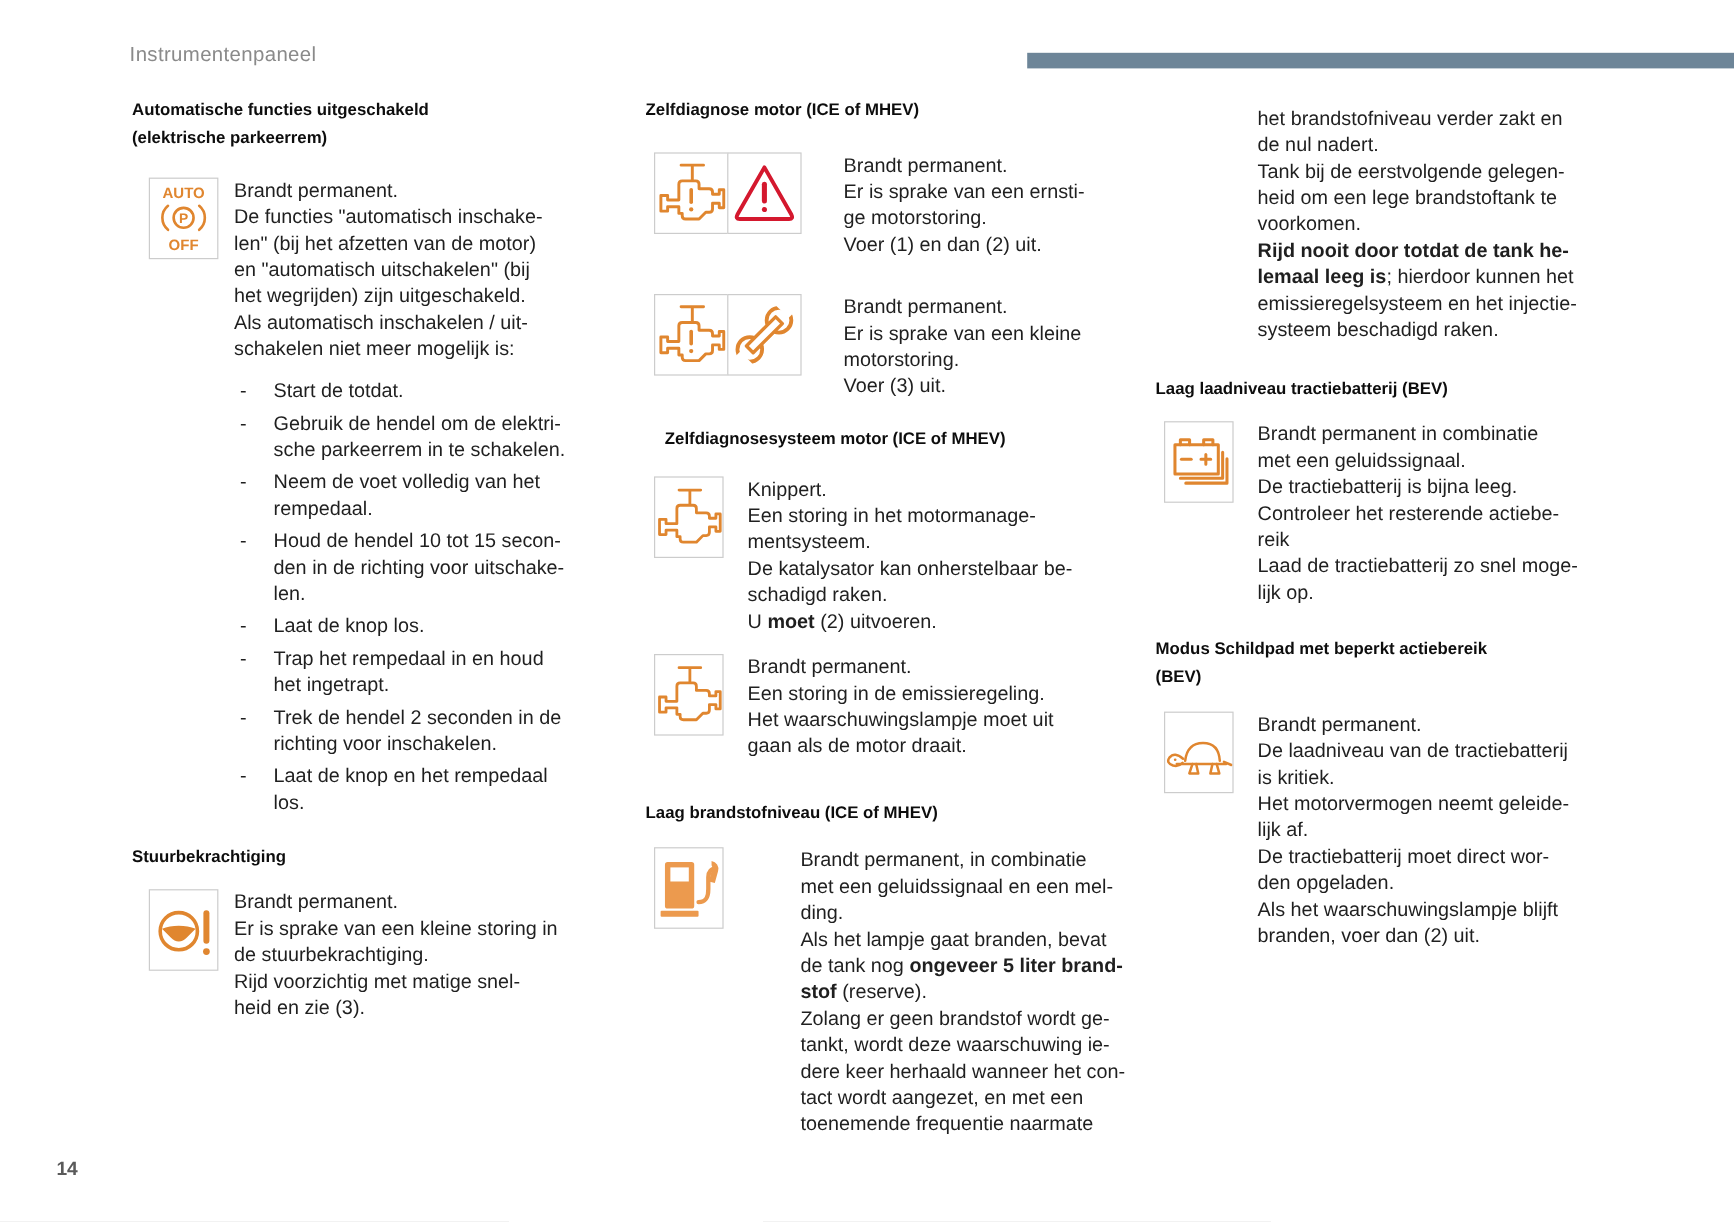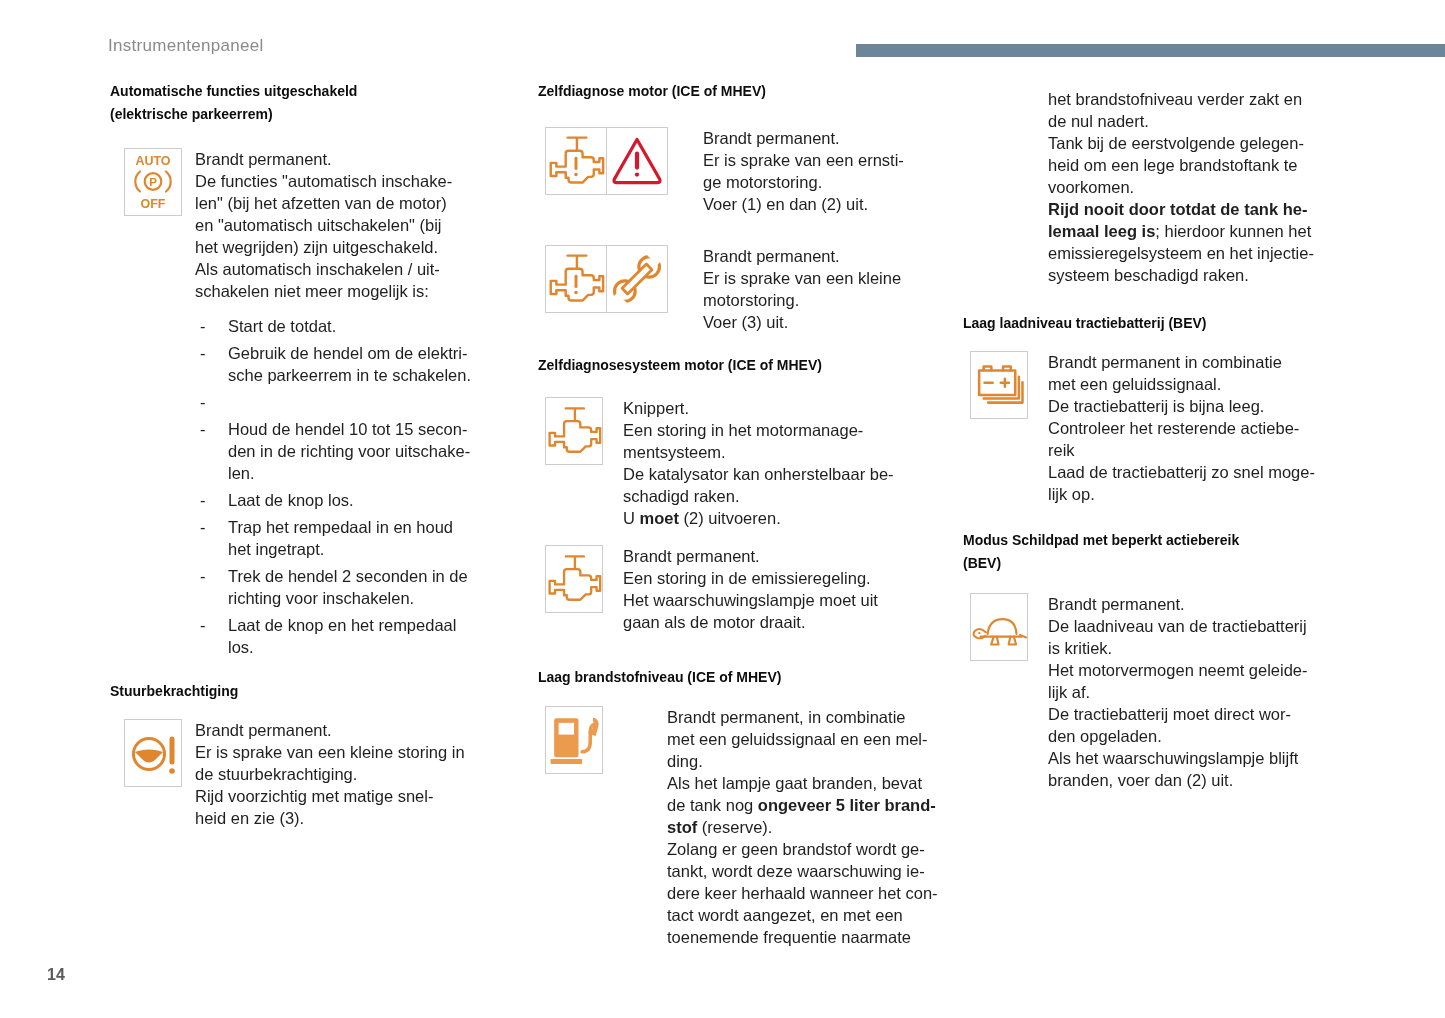--- a/index.html
+++ b/index.html
@@ -21,21 +21,21 @@
   .icon-pair{flex:0 0 auto;display:flex;}
   .icon-pair .icon-box{width:62px;}
   .icon-pair .icon-box + .icon-box{margin-left:-1px;}
   .ml14{margin-left:14px;margin-right:13px;}
   .ml7{margin-left:7px;margin-right:20px;}
   .ml7p{margin-left:7px;margin-right:35px;}
   .bullets{margin:13px 0 0 90px;}
   .bullet{display:flex;margin-bottom:5px;font-size:16.5px;line-height:22px;}
   .bullet .dash{flex:0 0 28px;}
   .bullet .btext{white-space:pre-line;}.mt16{margin-top:16px;}.mt17{margin-top:17px;gap:44px;}.mt18{margin-top:18px;}
-  .mt20{margin-top:20px;}.mt21{margin-top:21px;}.mt22{margin-top:22px;}.mt24{margin-top:24px;}
+  .mt20{margin-top:20px;}.mt21{margin-top:21px;margin-left:16px;}.mt22{margin-top:22px;}.mt24{margin-top:24px;}
   .mt26{margin-top:26px;}.mt30{margin-top:30px;}.mt33{margin-top:33px;}
   .indent85{margin-left:85px;}
   svg{display:block;}
   svg text{font-family:"Liberation Sans","DejaVu Sans",sans-serif;}
 </style>
 </head>
 <body>
 
 <div class="page">
 
@@ -71,20 +71,22 @@
           <span class="dash">-</span>
           <span class="btext">Start de totdat.</span>
         </div>
       <div class="bullet">
           <span class="dash">-</span>
           <span class="btext">Gebruik de hendel om de elektri-
 sche parkeerrem in te schakelen.</span>
         </div>
       <div class="bullet">
           <span class="dash">-</span>
+          <span class="btext">Neem de voet volledig van het
+rempedaal.</span>
         </div>
       <div class="bullet">
           <span class="dash">-</span>
           <span class="btext">Houd de hendel 10 tot 15 secon-
 den in de richting voor uitschake-
 len.</span>
         </div>
       <div class="bullet">
           <span class="dash">-</span>
           <span class="btext">Laat de knop los.</span>

